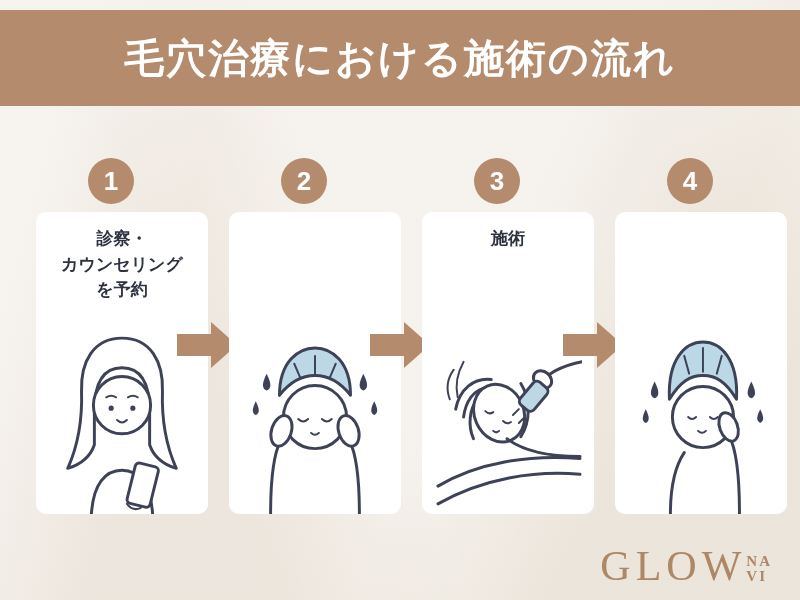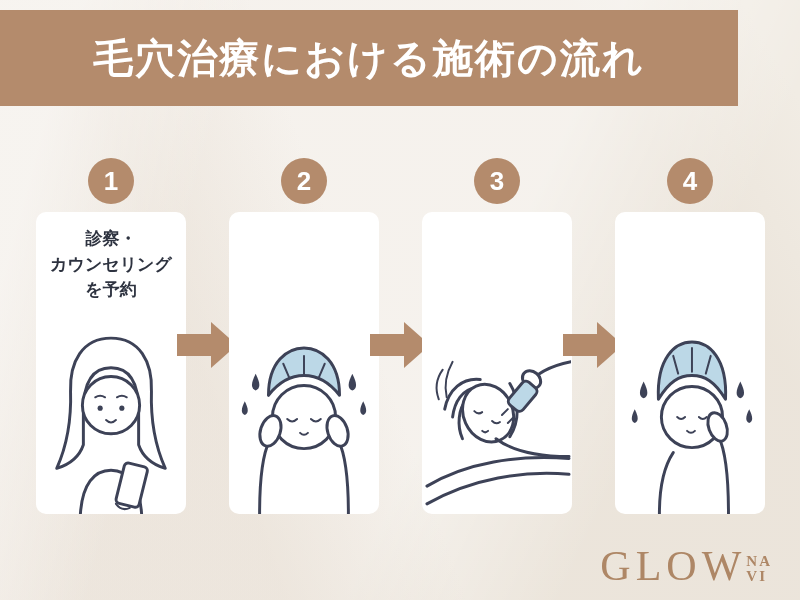--- a/index.html
+++ b/index.html
@@ -4,28 +4,28 @@
 <style>
   html,body{margin:0;padding:0;}
   body{font-family:"Liberation Sans","DejaVu Sans",sans-serif;}
   .stage{position:relative;width:800px;height:600px;overflow:hidden;
     background:
       linear-gradient(105deg, rgba(255,255,255,0.55) 8%, rgba(255,255,255,0) 26%),
       linear-gradient(70deg, rgba(221,208,192,0.35) 28%, rgba(255,255,255,0) 46%),
       linear-gradient(115deg, rgba(255,255,255,0.5) 58%, rgba(255,255,255,0) 78%),
       linear-gradient(60deg, rgba(223,212,198,0.3) 80%, rgba(255,255,255,0) 95%),
       #f1ece4;}
-  .header{position:absolute;left:0;top:10px;width:738px;height:96px;background:#b48b6c;
+  .header{position:absolute;left:0;top:10px;width:800px;height:96px;background:#b48b6c;
     display:flex;align-items:center;justify-content:center;}
   .title{color:#ffffff;font-size:40px;font-weight:700;letter-spacing:2px;margin:0;}
   .step{position:absolute;top:158px;width:150px;}
   .num-circle{width:46px;height:46px;border-radius:50%;background:#b48b6c;color:#fff;
     font-size:26px;font-weight:700;display:flex;align-items:center;justify-content:center;
     margin:0 auto 8px auto;}
-  .card{position:relative;width:150px;height:302px;background:#ffffff;border-radius:10px;overflow:hidden;}
+  .card{position:relative;width:172px;height:302px;background:#ffffff;border-radius:10px;overflow:hidden;}
   .step-label{white-space:pre-line;text-align:center;color:#2e3340;font-weight:700;
     font-size:17px;line-height:1.5;margin:14px 2px 0 2px;}
   .illu{position:absolute;bottom:0;left:50%;transform:translateX(-50%);width:148px;height:188px;}
   .line{stroke:#3d4257;stroke-width:3;fill:none;stroke-linecap:round;stroke-linejoin:round;}
   .thin{stroke-width:2;}
   .fill-white{fill:#ffffff;}
   .fill-blue{fill:#bcd8e7;}
   .dot{fill:#3d4257;stroke:none;}
   .arrow{position:absolute;top:322px;width:60px;height:46px;}
   .arrow-shaft{position:absolute;left:0;top:12px;width:34px;height:22px;background:#b48b6c;}
@@ -97,20 +97,21 @@
   </div>
 
   <div class="arrow" style="left:370px;">
     <div class="arrow-shaft"></div>
     <div class="arrow-head"></div>
   </div>
 
   <div class="step" style="left:422px;">
     <div class="num-circle">3</div>
     <div class="card">
+      <div class="step-label">施術</div>
       <svg class="illu" viewBox="0 0 150 190">
         <path class="line thin" d="M20 44 Q10 58 16 74"></path>
         <path class="line thin" d="M30 36 Q20 54 24 72"></path>
         <path class="line" d="M58 54 C40 52 26 64 22 84"></path>
         <path class="line" d="M54 62 C40 64 32 76 30 92"></path>
         <path class="line" d="M44 74 C36 84 34 100 40 114"></path>
         <ellipse class="line fill-white" cx="66" cy="88" rx="25" ry="30" transform="rotate(-24 66 88)"></ellipse>
         <path class="line thin" d="M52 86 Q56 90 60 87"></path>
         <path class="line thin" d="M70 96 Q74 100 78 97"></path>
         <path class="line thin" d="M60 106 Q63 109 66 106"></path>

